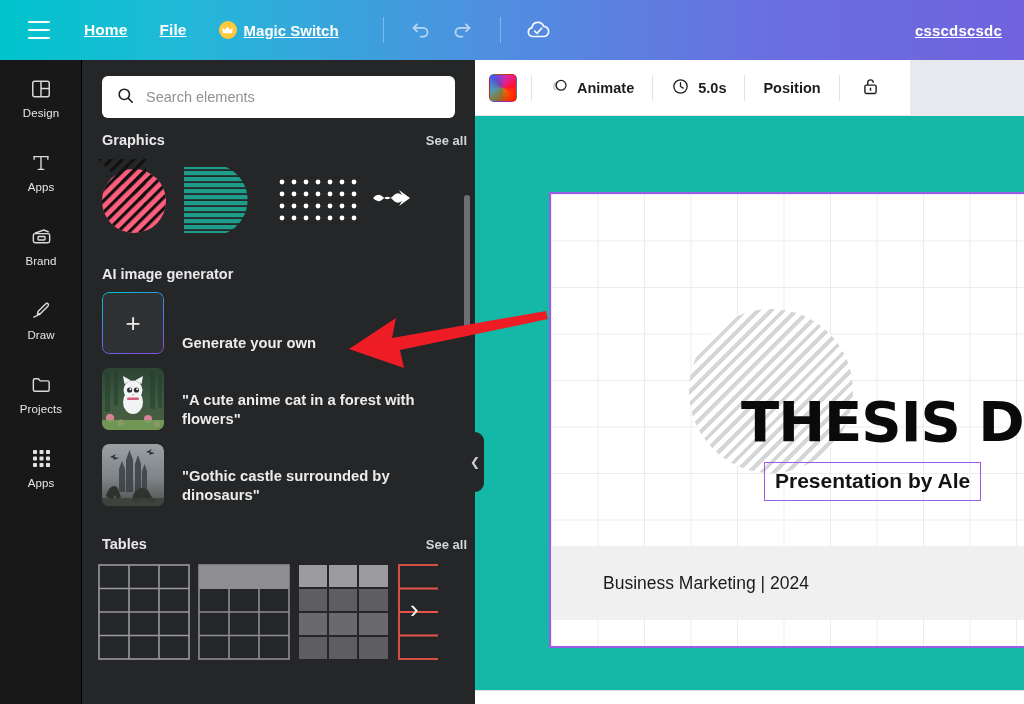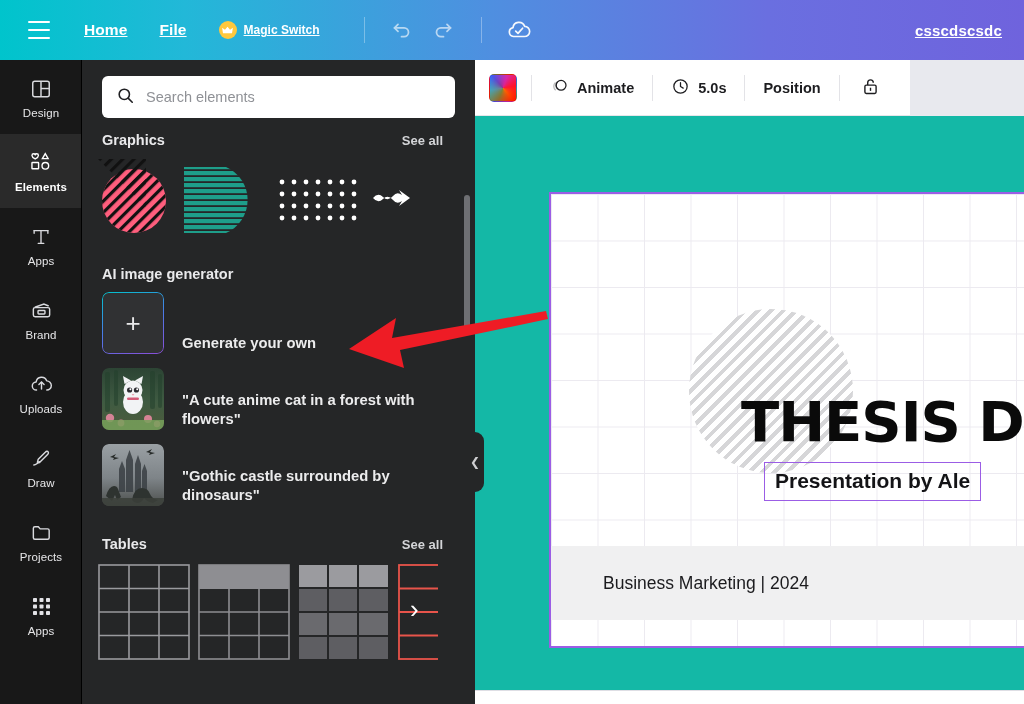--- a/index.html
+++ b/index.html
@@ -33,21 +33,21 @@
     margin-right: 32px; cursor: pointer; white-space: nowrap;
     letter-spacing: .1px;
   }
   .magic-wrap { display: flex; align-items: center; margin-right: 28px; cursor: pointer; }
   .crown {
     width: 18px; height: 18px; border-radius: 50%;
     background: #ffc83d; margin-right: 7px;
     display: flex; align-items: center; justify-content: center;
     font-size: 10px; color: #fff; line-height: 1;
   }
-  .magic-label { font-size: 12px; font-weight: bold; color: #fff; white-space: nowrap; }
+  .magic-label { font-size: 15px; font-weight: bold; color: #fff; white-space: nowrap; }
   .tb-divider { width: 1px; height: 26px; background: rgba(255,255,255,.32); margin: 0 16px; }
   .icon-btn {
     width: 30px; height: 30px; display: flex; align-items: center; justify-content: center;
     cursor: pointer; margin: 0 6px; opacity: .62;
   }
   .icon-btn.bright { opacity: .95; }
   .spacer { flex: 1; }
   .username { font-size: 15px; font-weight: bold; color: #fff; letter-spacing: .2px; }
 
   
@@ -85,21 +85,21 @@
   }
   .searchbox input {
     flex: 1; border: none; outline: none; font-size: 14.5px;
     font-family: "Liberation Sans", sans-serif; color: #333;
     background: transparent;
   }
   .searchbox input::placeholder { color: #8f9196; }
 
   .sec-head {
     display: flex; align-items: baseline; justify-content: space-between;
-    padding: 14px 32px 0 20px;
+    padding: 14px 8px 0 20px;
   }
   .sec-title { font-size: 14.5px; font-weight: bold; color: #e9e9eb; }
   .see-all { font-size: 13px; font-weight: bold; color: #d4d5d8; cursor: pointer; }
 
   .graphics-row {
     display: flex; align-items: center; gap: 8px;
     padding: 10px 20px 0 16px; height: 96px;
   }
   .gfx { flex: none; }
 
@@ -282,31 +282,20 @@
     <span class="rail-ico">
       <svg width="22" height="22" viewBox="0 0 24 24" fill="none" stroke="#d9dade" stroke-width="1.6">
         <rect x="3" y="3.5" width="18" height="17" rx="2.2"></rect>
           <line x1="12" y1="3.5" x2="12" y2="20.5"></line>
           <line x1="12" y1="11.5" x2="21" y2="11.5"></line>
       </svg>
     </span>
     <span class="rail-label">Design</span>
   </div>
 
-  <div class="rail-item active">
-    <span class="rail-ico">
-      <svg width="24" height="24" viewBox="0 0 26 26" fill="none" stroke="#fff" stroke-width="1.5">
-        <path d="M3.2 4.8c0-1 .9-1.8 1.9-1.8.7 0 1.3.4 1.6.9.3-.5.9-.9 1.6-.9 1 0 1.9.8 1.9 1.8 0 1.9-3.5 3.8-3.5 3.8S3.2 6.7 3.2 4.8z"></path>
-        <path d="M17.6 2.9l3.1 5.4h-6.2z"></path>
-        <rect x="3.2" y="12.5" width="7.2" height="6.8" rx=".6"></rect>
-        <circle cx="17.7" cy="16" cy2="0" r="3.6"></circle>
-      </svg>
-    </span>
-    <span class="rail-label">Elements</span>
-  </div>
 
   <div class="rail-item">
     <span class="rail-ico">
       <svg width="22" height="22" viewBox="0 0 24 24" fill="none" stroke="#d9dade" stroke-width="1.5" stroke-linecap="round">
         <line x1="4.5" y1="5" x2="19.5" y2="5"></line>
           <line x1="4.5" y1="5" x2="4.5" y2="8"></line>
           <line x1="19.5" y1="5" x2="19.5" y2="8"></line>
         <line x1="12" y1="5" x2="12" y2="19"></line>
           <line x1="9" y1="19" x2="15" y2="19"></line>
       </svg>
@@ -318,30 +307,20 @@
     <span class="rail-ico">
       <svg width="23" height="23" viewBox="0 0 24 24" fill="none" stroke="#d9dade" stroke-width="1.5">
         <rect x="3.5" y="9" width="17" height="9.5" rx="1.8"></rect>
         <path d="M5 8.6l9.5-3.4 5 2.1"></path>
         <rect x="8.4" y="12" width="7.2" height="3.6" rx=".8"></rect>
       </svg>
     </span>
     <span class="rail-label">Brand</span>
   </div>
 
-  <div class="rail-item">
-    <span class="rail-ico">
-      <svg width="23" height="23" viewBox="0 0 24 24" fill="none" stroke="#d9dade" stroke-width="1.5" stroke-linecap="round" stroke-linejoin="round">
-        <path d="M6.8 17.8A4.2 4.2 0 0 1 6.4 9.4a5.7 5.7 0 0 1 11-1.2 3.8 3.8 0 0 1 .1 9.6"></path>
-        <line x1="12" y1="16.6" x2="12" y2="9.6"></line>
-          <polyline points="9.3 12 12 9.4 14.7 12"></polyline>
-      </svg>
-    </span>
-    <span class="rail-label">Uploads</span>
-  </div>
 
   <div class="rail-item">
     <span class="rail-ico">
       <svg width="23" height="23" viewBox="0 0 24 24" fill="none" stroke="#d9dade" stroke-width="1.5" stroke-linecap="round" stroke-linejoin="round">
         <path d="M18.6 4.6a2.1 2.1 0 0 1 0 3L11 15.2l-3.3.9.9-3.3 7.6-7.6a2.1 2.1 0 0 1 2.4-.6z"></path>
         <path d="M4 18.8c3 0 3.2-2.6 6.2-2.6"></path>
       </svg>
     </span>
     <span class="rail-label">Draw</span>
   </div>

